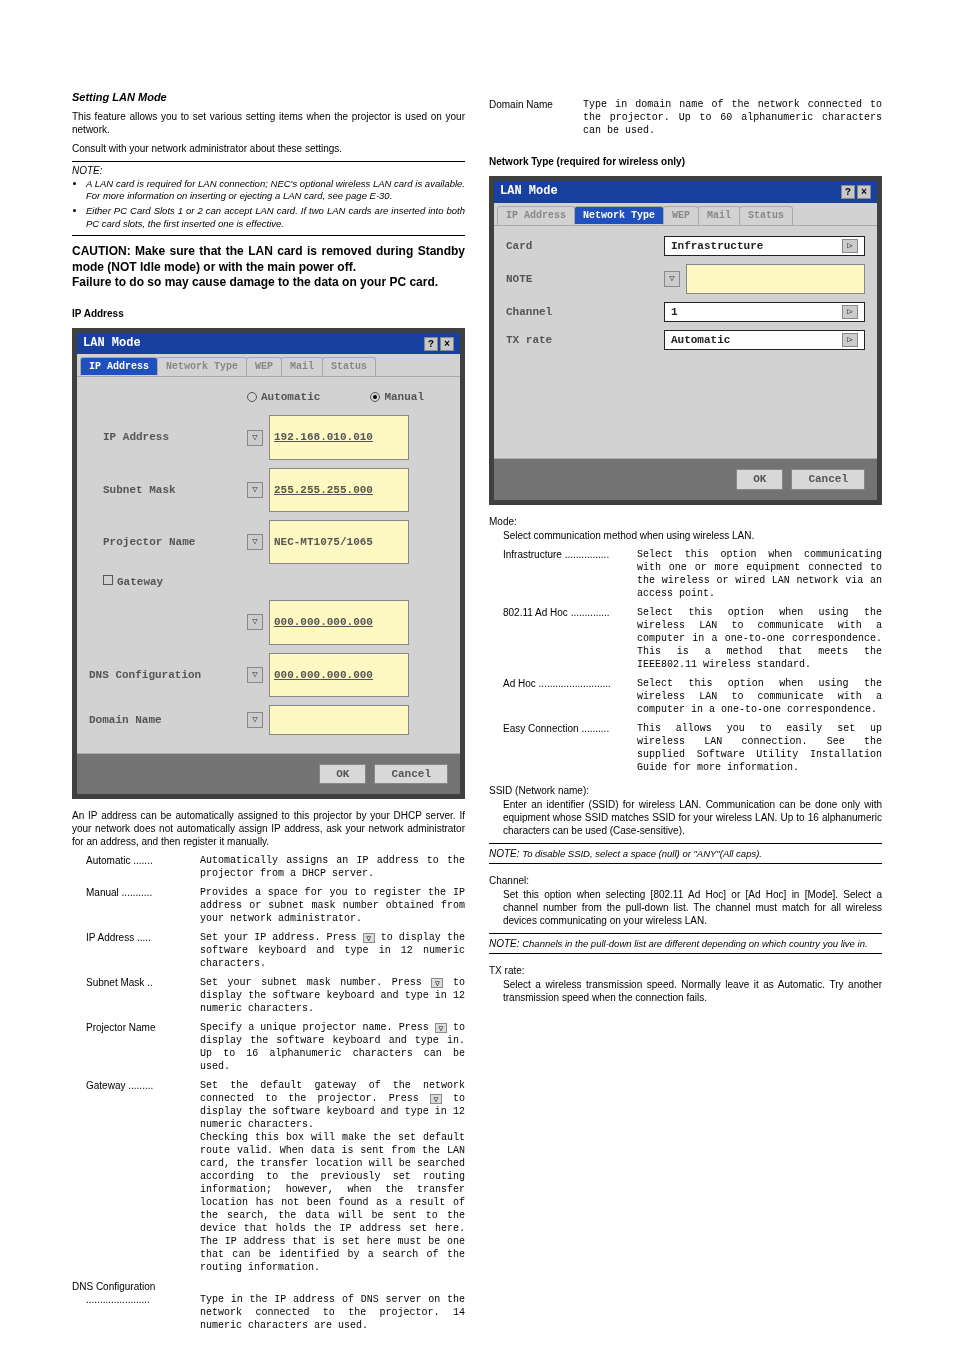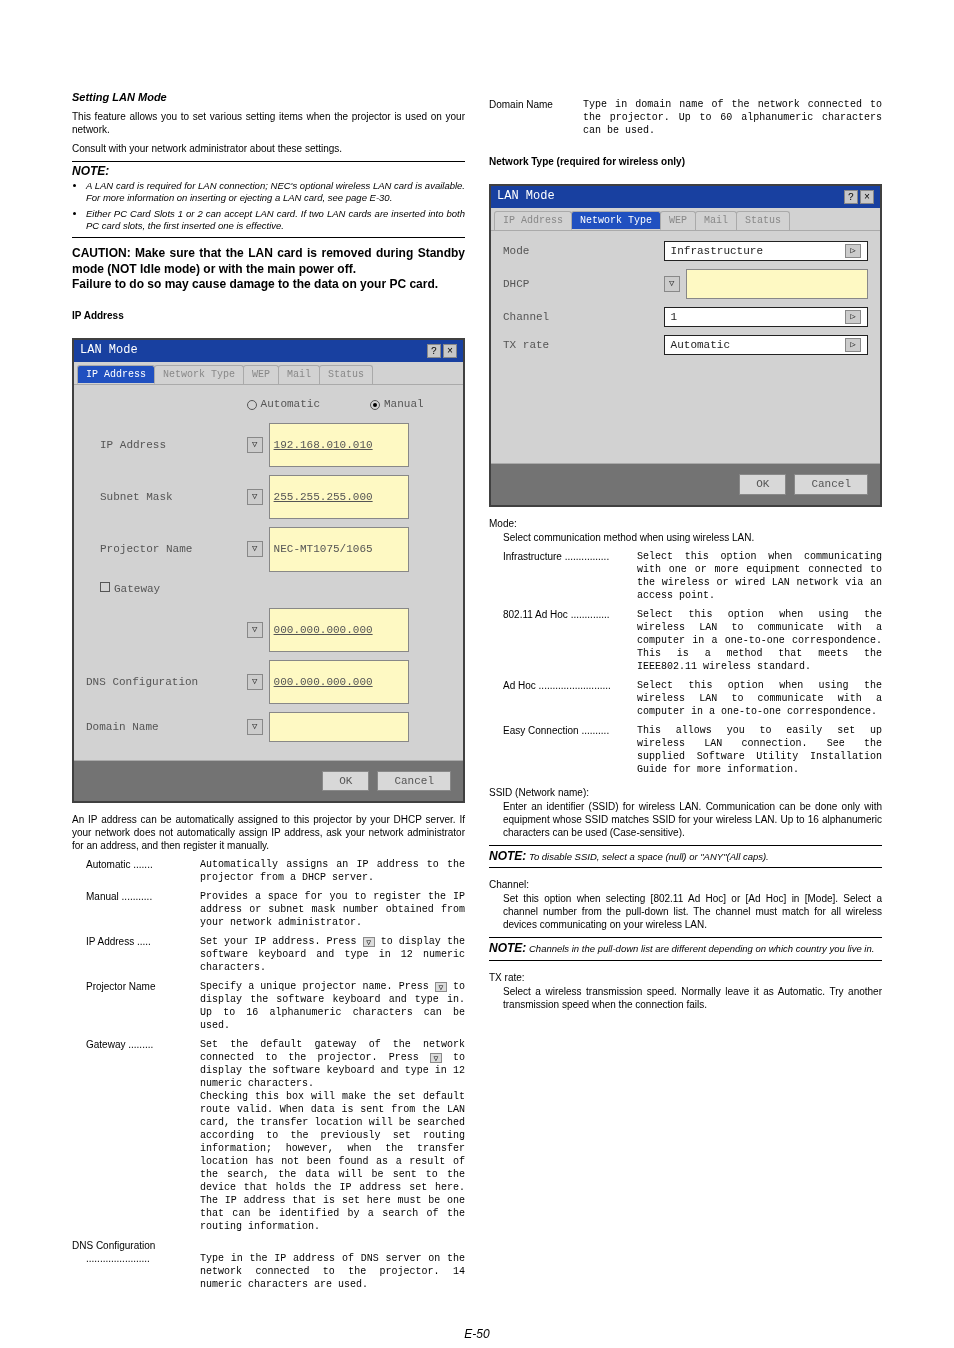--- a/index.html
+++ b/index.html
@@ -10,32 +10,33 @@
     background: #fff;
     width: 954px;
     padding: 90px 72px 30px 72px;
     line-height: 1.3;
   }
   .two-col { display: flex; gap: 24px; }
   .col { flex: 1; min-width: 0; }
   .heading-b { font-weight: bold; font-size: 11px; margin-bottom: 6px; font-style: italic; }
   .sub-b { font-weight: bold; font-size: 10px; margin-bottom: 4px; margin-top: 8px;}
   .para { margin-bottom: 6px; text-align: justify; }
-  .note-label { font-style: italic; font-weight: bold; font-size: 12px; }
+  .note-label { font-style: italic; font-weight: normal; font-size: 10px; }
   .note-box { border-top: 1px solid #000; border-bottom: 1px solid #000; padding: 2px 0; margin: 4px 0 8px 0; font-style: italic; font-size: 9.5px; text-align: justify; }
   .note-box ul { list-style: disc; padding-left: 14px; }
   .note-box li { margin-bottom: 3px; font-style: italic; }
   .caution { font-weight: bold; font-size: 12px; text-align: justify; margin-bottom: 16px;}
   .dialog {
-    border: 2px solid #404040;
+    border: 5px solid #404040;
     background: #d2d2d2;
-    margin: 16px 0 10px 0;
+    margin: 8px 0 10px 0;
     font-family: "Courier New", monospace;
     font-size: 11px;
     color: #222;
+    font-weight: bold;
   }
   .dialog .titlebar {
     background: #1840a0;
     color: #fff;
     padding: 3px 6px;
     display: flex;
     justify-content: space-between;
     align-items: center;
     font-size: 12px;
   }
@@ -185,20 +186,24 @@
       </div>
       <div class="def-row">
         <span class="term"><span>Manual</span> <span>...........</span></span>
         <span class="desc">Provides a space for you to register the IP address or subnet mask number obtained from your network administrator.</span>
       </div>
       <div class="def-row">
         <span class="term"><span>IP Address</span> <span>.....</span></span>
         <span class="desc">Set your IP address. Press <span class="kb-icon">▽</span> to display the software keyboard and type in 12 numeric characters.</span>
       </div>
       <div class="def-row">
+        <span class="term"><span>Subnet Mask</span> <span>..</span></span>
+        <span class="desc">Set your subnet mask number. Press <span class="kb-icon">▽</span> to display the software keyboard and type in 12 numeric characters.</span>
+      </div>
+      <div class="def-row">
         <span class="term"><span>Projector Name</span></span>
         <span class="desc">Specify a unique projector name. Press <span class="kb-icon">▽</span> to display the software keyboard and type in. Up to 16 alphanumeric characters can be used.</span>
       </div>
       <div class="def-row">
         <span class="term"><span>Gateway</span> <span>.........</span></span>
         <span class="desc">Set the default gateway of the network connected to the projector. Press <span class="kb-icon">▽</span> to display the software keyboard and type in 12 numeric characters.<br>Checking this box will make the set default route valid. When data is sent from the LAN card, the transfer location will be searched according to the previously set routing information; however, when the transfer location has not been found as a result of the search, the data will be sent to the device that holds the IP address set here. The IP address that is set here must be one that can be identified by a search of the routing information.</span>
       </div>
     </div>
     <div style="margin-left:0;">DNS Configuration</div>
     <div class="def-row def-list">
@@ -225,30 +230,30 @@
       </div>
       <div class="tabs">
         <div class="tab">IP Address</div>
         <div class="tab active">Network Type</div>
         <div class="tab">WEP</div>
         <div class="tab">Mail</div>
         <div class="tab">Status</div>
       </div>
       <div class="body" style="min-height:200px;">
         <div class="form-row">
-          <span class="lbl">Mode</span>
+          <span class="lbl">Card</span>
           <span class="controls">
             <span class="dropdown">
               <span>Infrastructure</span>
                 <span class="dd-arrow">▷</span>
             </span>
           </span>
         </div>
         <div class="form-row">
-          <span class="lbl">DHCP</span>
+          <span class="lbl">NOTE</span>
           <span class="controls">
               <span class="kbd-btn">▽</span>
               <span class="field nound" style="flex:1;"></span>
             </span>
         </div>
         <div class="form-row">
           <span class="lbl">Channel</span>
           <span class="controls">
             <span class="dropdown">
               <span>1</span>

